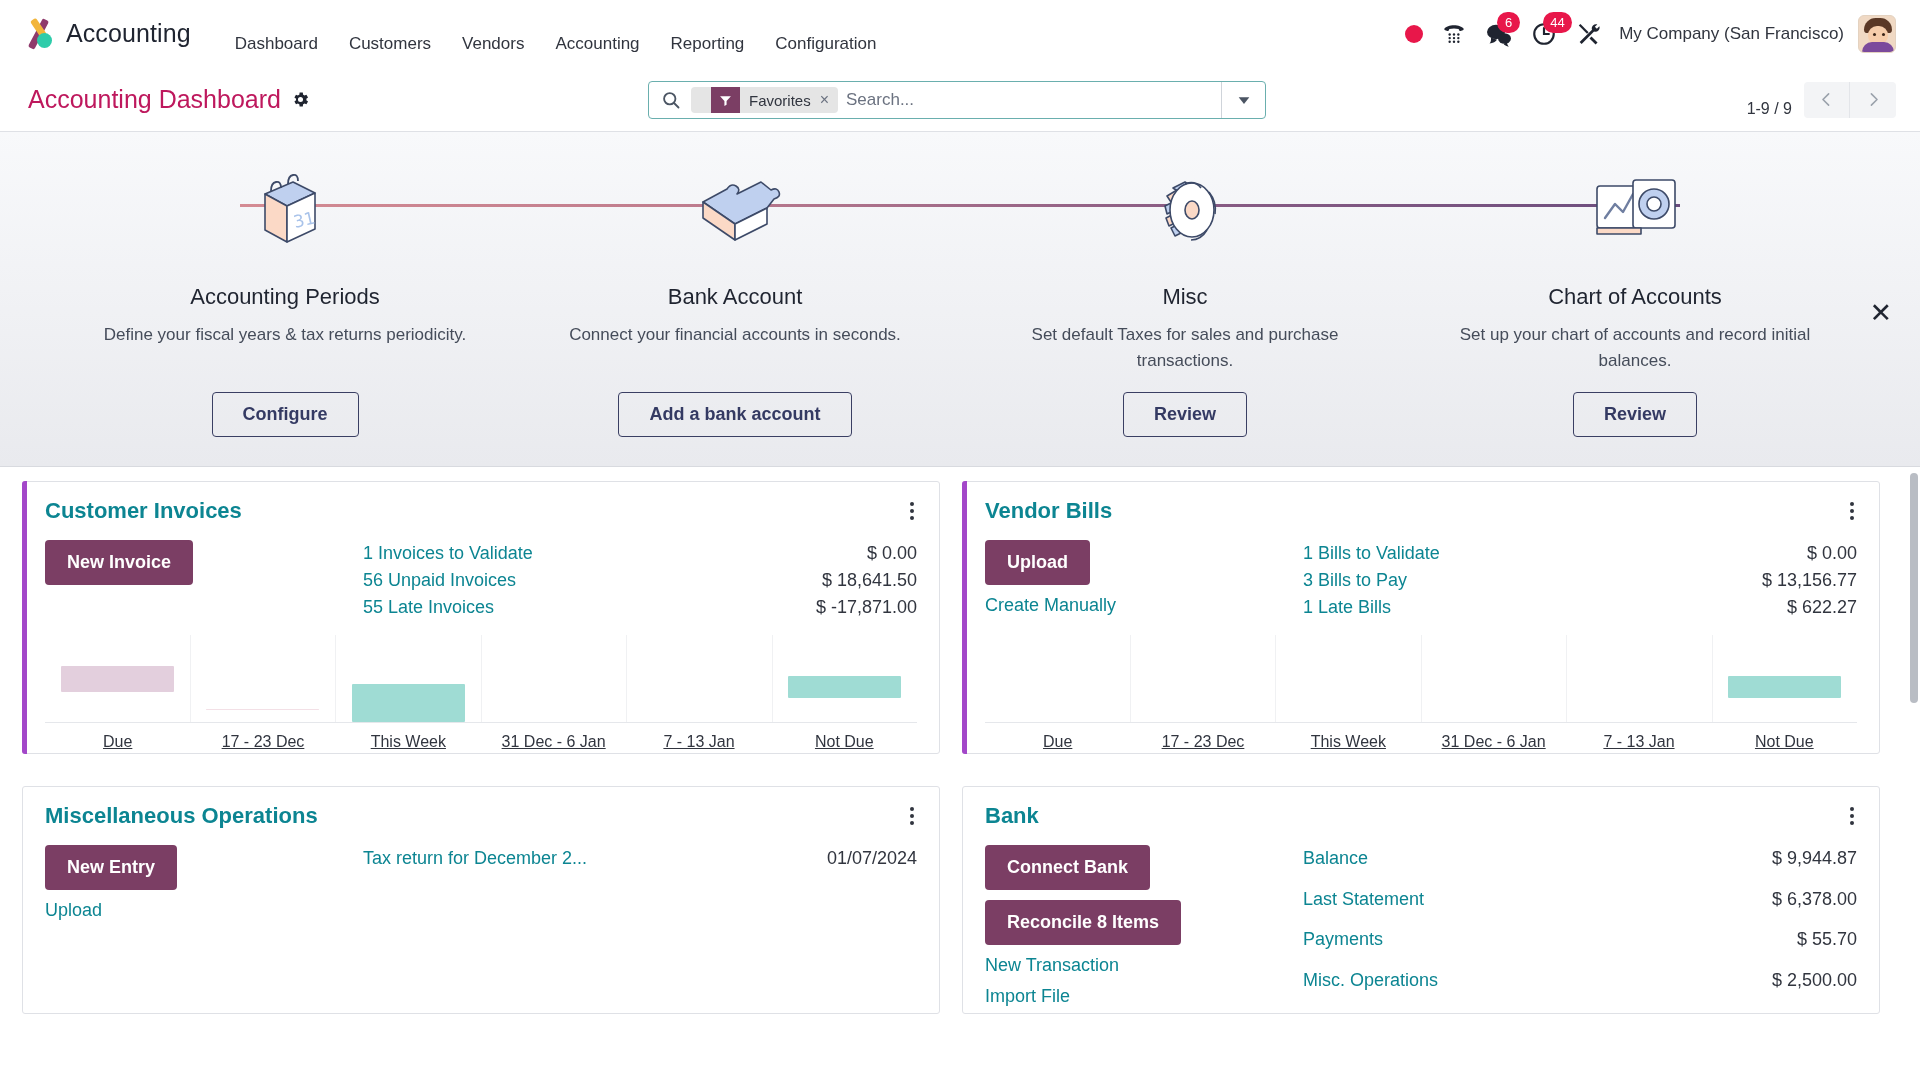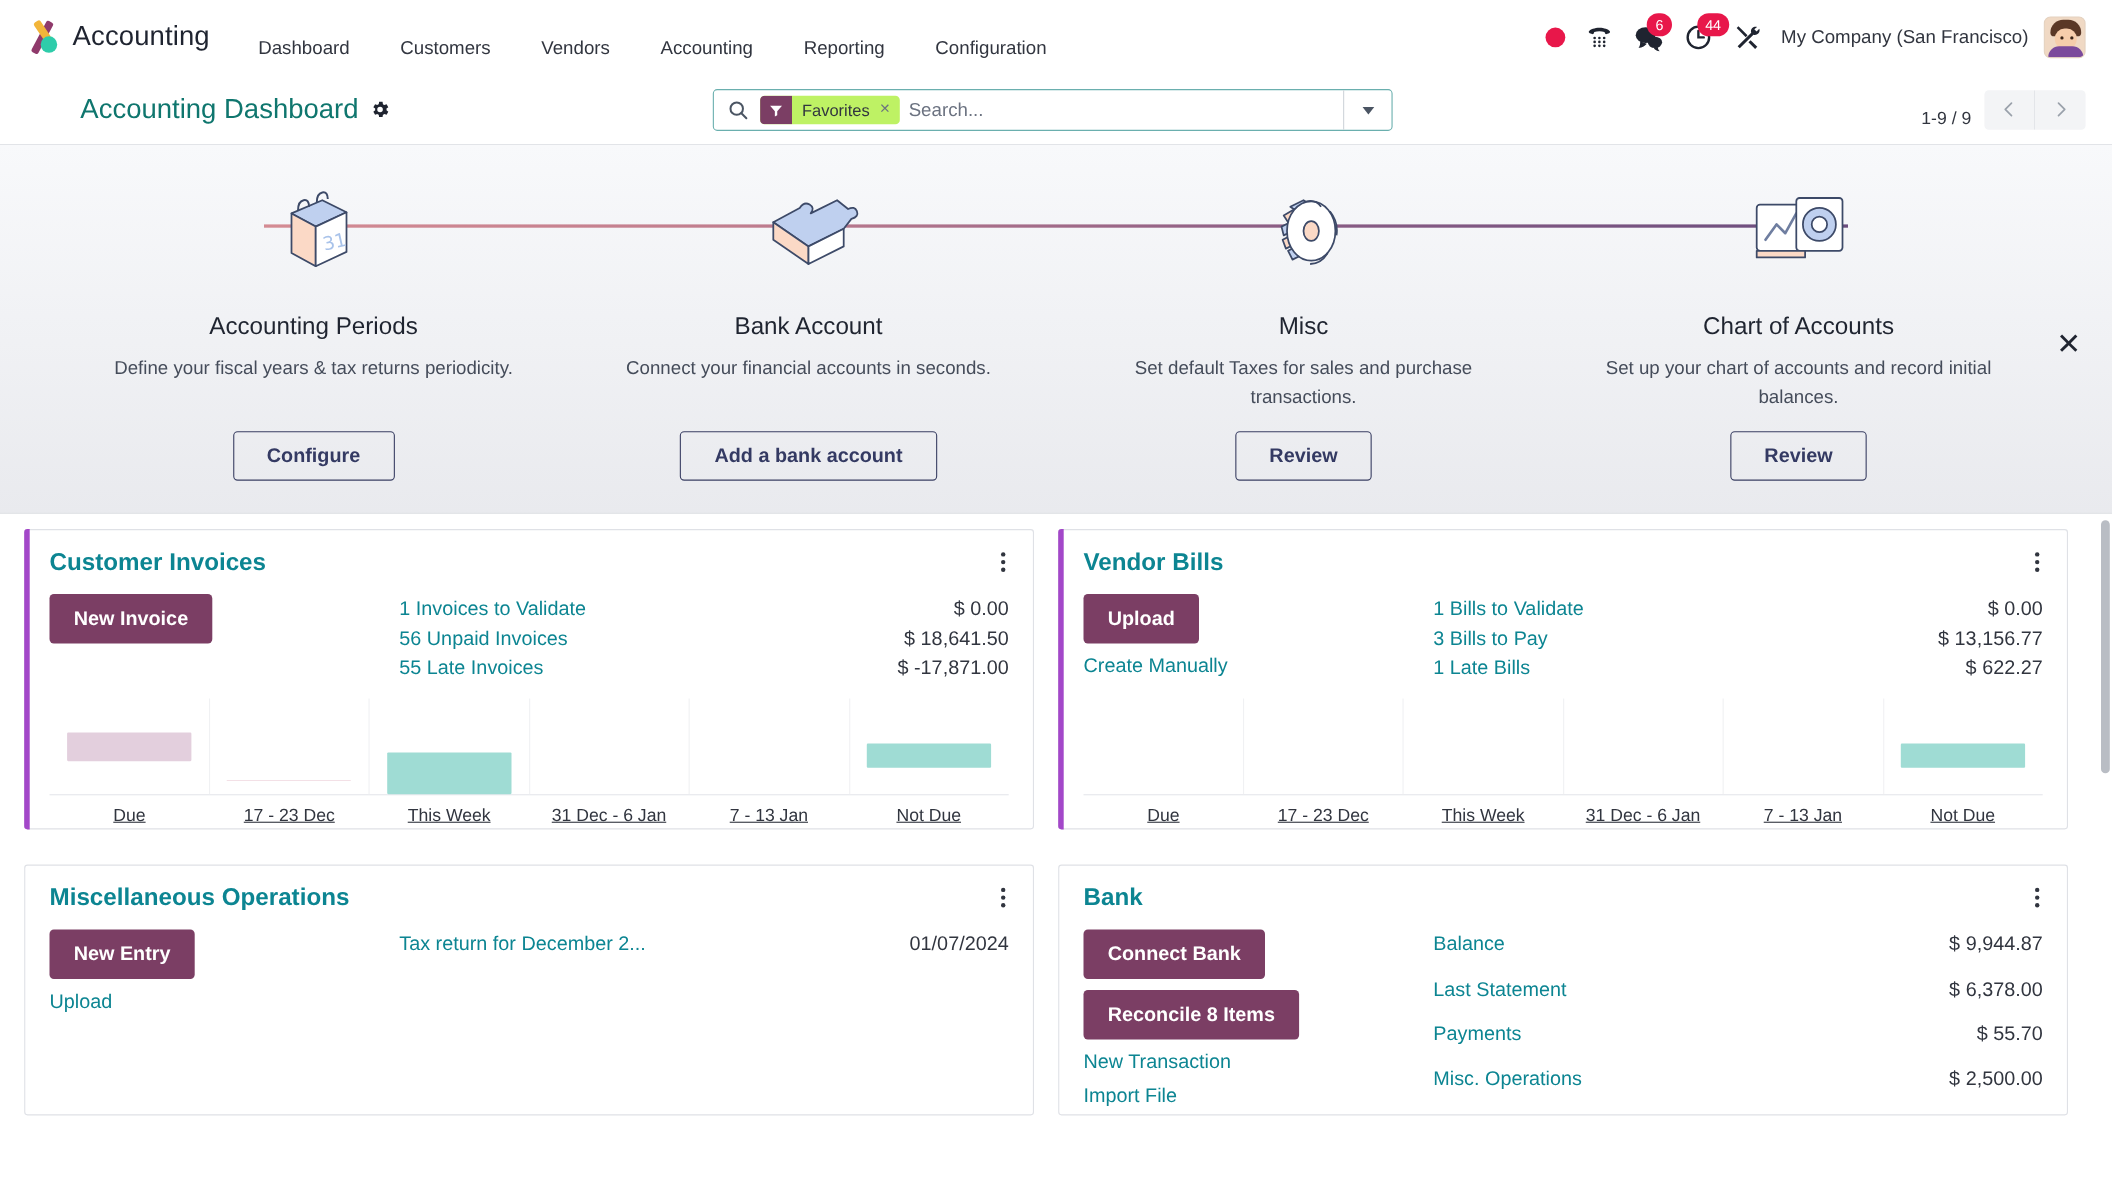--- a/index.html
+++ b/index.html
@@ -47,21 +47,21 @@
     background: #2eccaa;
   }
   .brand-name {
     font-size: 25px;
     font-weight: 400;
     color: #1f2430;
     margin-right: 30px;
     letter-spacing: .1px;
     white-space: nowrap;
   }
-  .nav-menu { display: flex; align-items: flex-end; gap: 18px; margin-top: 20px; }
+  .nav-menu { display: flex; align-items: flex-end; gap: 3px; margin-top: 20px; }
   .nav-item {
     font-size: 17px;
     color: #31353f;
     padding: 8px 14px;
     border-radius: 4px;
     cursor: pointer;
     white-space: nowrap;
   }
 
   .nav-right {
@@ -137,24 +137,23 @@
     align-items: center;
     padding: 0 24px 0 28px;
     border-bottom: 1px solid #dfe1e6;
     position: relative;
   }
   .breadcrumb {
     display: flex; align-items: center; gap: 10px;
   }
   .page-title {
     font-size: 25px;
-    color: #0f766e;
+    color: #be185d;
     font-weight: 400;
     white-space: nowrap;
-    margin-left: 45px;
   }
   .gear-btn {
     cursor: pointer; display: flex; align-items: center;
     color: #1f2430;
   }
 
   .searchview {
     position: absolute;
     left: 648px;
     top: 13px;
@@ -168,23 +167,24 @@
   }
   .search-icon-wrap {
     padding: 0 10px 0 12px; display: flex; align-items: center;
     color: #4b5563;
   }
   .facet {
     display: flex; align-items: center;
     height: 26px;
     border-radius: 4px;
     overflow: hidden;
-    background: #bef264;
+    background: #e5e5e5;
     margin-right: 8px;
     font-size: 15px;
+    padding-left: 20px;
   }
   .facet-icon {
     background: #7b3e64;
     color: #fff;
     height: 26px;
     display: flex; align-items: center; justify-content: center;
     padding: 0 8px;
   }
   .facet-label {
     padding: 0 8px 0 9px;

